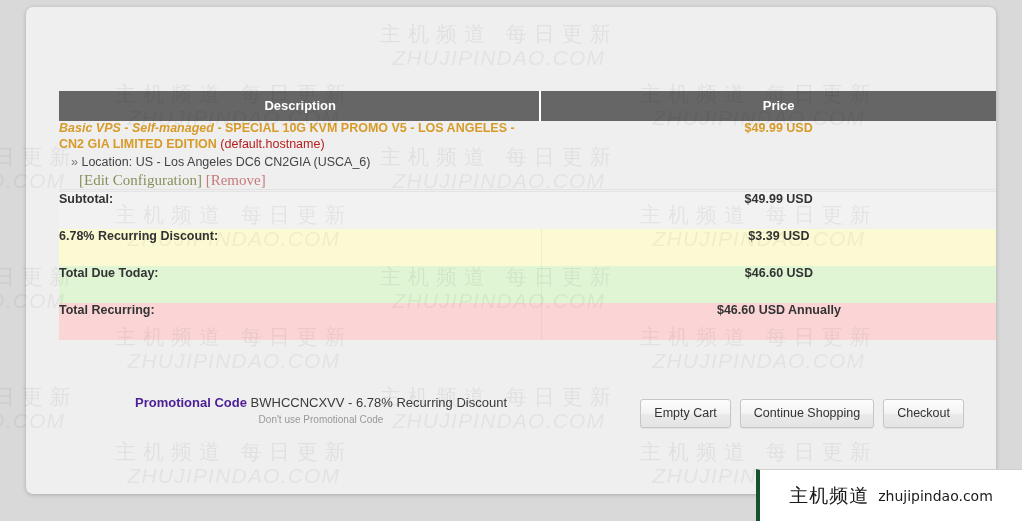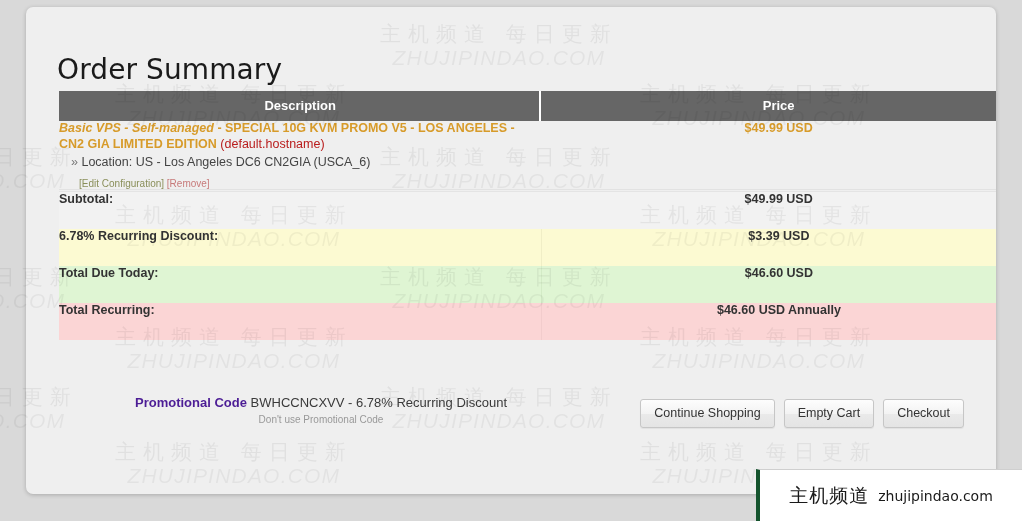--- a/index.html
+++ b/index.html
@@ -128,23 +128,24 @@
     font-style: normal;
   }
   .prod-location {
     color: #444;
     font-size: 12.5px;
     margin-top: 3px;
     padding-left: 12px;
   }
   .prod-location .arrows { color: #777; }
   .prod-links {
-    margin-top: 9px;
+    margin-top: 3px;
     padding-left: 20px;
-    font-size: 10px;
+    font-size: 15px;
+    font-family: Liberation Serif, serif;
   }
   .link-edit { color: #8a8f5a; text-decoration: none; }
   .link-remove { color: #c77a7a; text-decoration: none; }
 
   .price-cell-product {
     text-align: center;
     padding-top: 12px;
     color: #d79b2a;
     font-weight: bold;
     font-size: 12.5px;
@@ -241,21 +242,20 @@
     font-family: "DejaVu Sans", sans-serif;
     font-size: 14px;
     color: #1a1a1a;
   }
 </style>
 </head>
 <body>
 
 <div id="order-card">
 
-  <h1 id="page-title">Order Summary</h1>
 
   <table id="order-table">
     <colgroup>
       <col class="col-desc">
       <col class="col-price">
     </colgroup>
     <thead>
       <tr>
         <th class="col-desc">Description</th>
         <th class="col-price">Price</th>
@@ -304,22 +304,22 @@
 
   <div id="promo-block">
     <div id="promo-line">
       <span id="promo-label">Promotional Code</span>
       <span id="promo-code-text">BWHCCNCXVV - 6.78% Recurring Discount</span>
     </div>
     <a href="#" id="promo-dont-use">Don't use Promotional Code</a>
   </div>
 
   <div id="button-row">
+    <button class="cart-btn">Empty Cart</button>
     <button class="cart-btn">Continue Shopping</button>
-    <button class="cart-btn">Empty Cart</button>
     <button class="cart-btn">Checkout</button>
   </div>
 
 </div>
 
 <div id="watermark-layer">
     <div class="wm-group" style="left: 115px; top: 82px;">
       <div class="wm-cn">主机频道 每日更新</div>
       <div class="wm-en">ZHUJIPINDAO.COM</div>
     </div>

